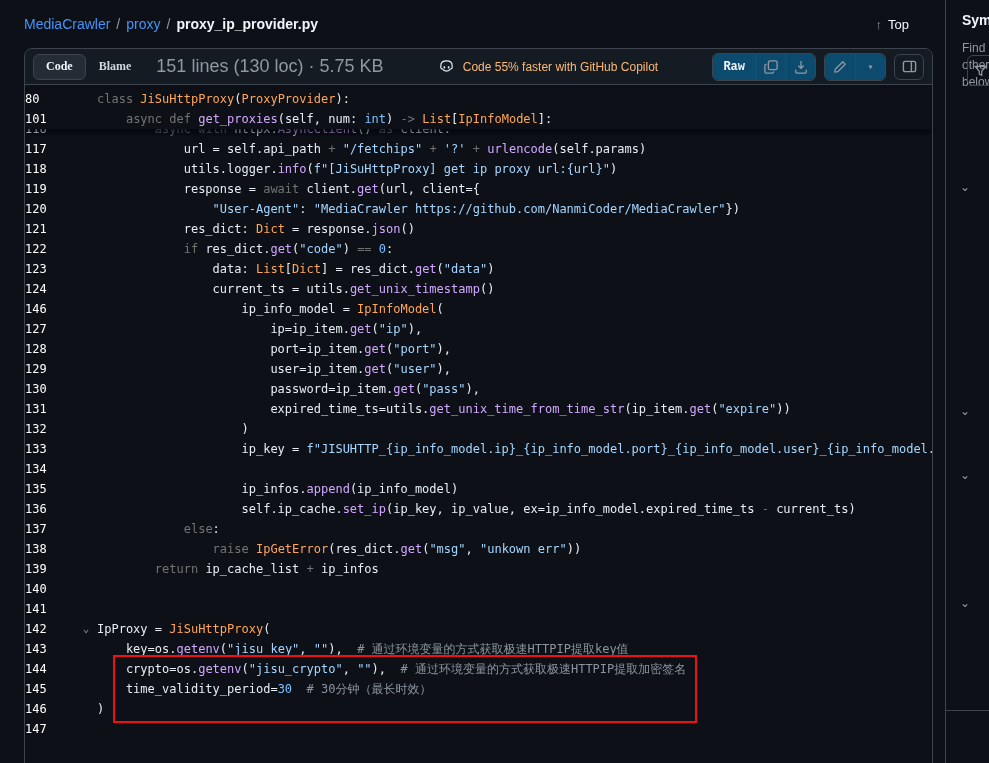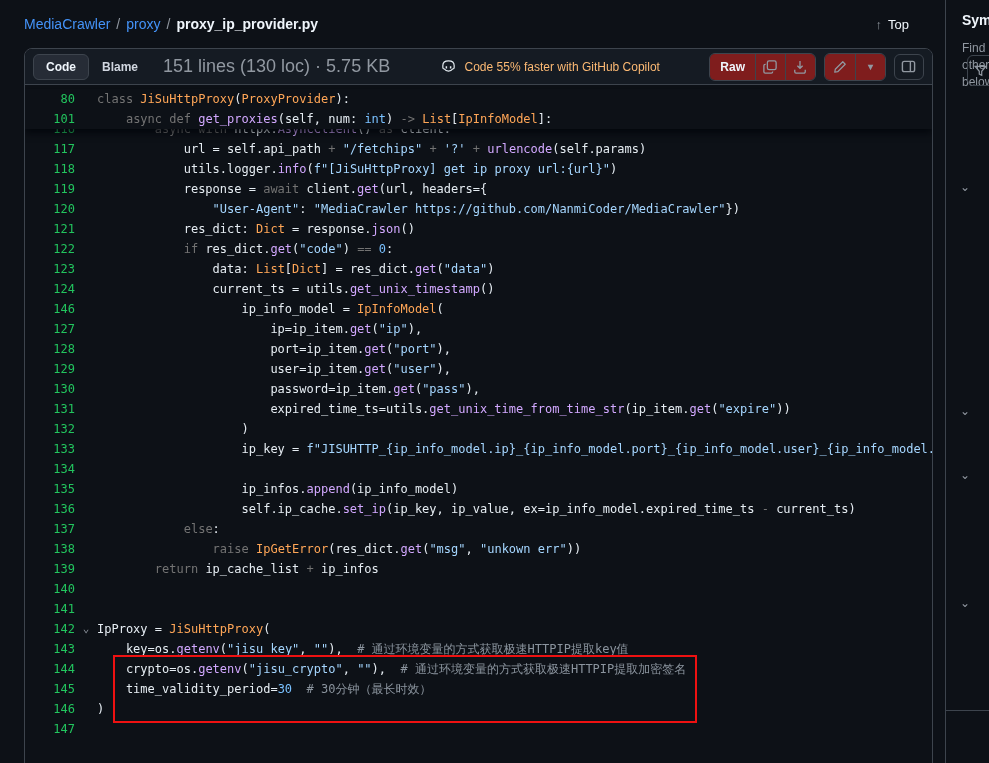--- a/index.html
+++ b/index.html
@@ -15,38 +15,38 @@
   .breadcrumb .sep{color:#9198a1;margin:0 6px}
   .breadcrumb .file{color:#f0f6fc;font-weight:700}
   .top-link{display:flex;align-items:center;gap:6px;background:none;border:none;color:#f0f6fc;font-size:13px;cursor:pointer;font-family:inherit}
   .top-link .arr{color:#9198a1;font-size:13px}
 
   
   .codebox{margin:0 12px 0 24px;border:1px solid #3d444d;border-radius:8px 8px 0 0;height:716px;overflow:hidden;background:#0d1117}
   .toolbar{height:36px;border-bottom:1px solid #3d444d;display:flex;align-items:center;justify-content:space-between;padding:0 8px;background:#151b23}
   .tleft{display:flex;align-items:center;gap:12px}
   .seg{display:flex;align-items:center}
-  .seg-btn{height:26px;padding:0 12px;font-size:12px;font-weight:700;color:#d1d7e0;background:transparent;border:1px solid transparent;border-radius:6px;cursor:pointer;font-family:Liberation Sans, sans-serif}
+  .seg-btn{height:26px;padding:0 12px;font-size:12px;font-weight:700;color:#d1d7e0;background:transparent;border:1px solid transparent;border-radius:6px;cursor:pointer;font-family:Liberation Serif, serif}
   .seg-btn.active{background:#262c36;border-color:#3d444d;color:#f0f6fc}
   .fileinfo{font-size:18px;color:#9198a1;white-space:nowrap}
   .copilot{display:flex;align-items:center;gap:8px;font-size:12px;color:#fdba74;white-space:nowrap;cursor:pointer}
   .tright{display:flex;align-items:center;gap:8px}
   .btn-group{display:flex;border:1px solid #3d444d;border-radius:6px;overflow:hidden;background:#212830}
-  .btn{height:26px;padding:0 10px;background:#7f1d1d;color:#f0f6fc;font-size:12px;font-weight:700;border:none;cursor:pointer;display:flex;align-items:center;justify-content:center;font-family:Liberation Sans, sans-serif}
+  .btn{height:26px;padding:0 10px;background:#0c4a6e;color:#f0f6fc;font-size:12px;font-weight:700;border:none;cursor:pointer;display:flex;align-items:center;justify-content:center;font-family:Liberation Mono, monospace}
   .btn + .btn{border-left:1px solid #3d444d}
   .btn.iconb{width:30px;padding:0}
   .btn .caret{color:#9198a1;font-size:10px}
   .ghostb{width:30px;height:26px;background:transparent;border:1px solid #3d444d;border-radius:6px;display:flex;align-items:center;justify-content:center;cursor:pointer}
 
   
   .codearea{position:relative;padding-top:4px;height:679px;overflow:hidden;background:#0d1117}
   .sticky{position:relative;z-index:3;background:#0d1117;box-shadow:0 4px 7px rgba(1,4,9,0.75)}
   .rows{position:relative;z-index:1;overflow:hidden;height:640px}
   .row{display:flex;height:20px;line-height:20px;font-family:"DejaVu Sans Mono",monospace;font-size:12px;white-space:pre}
-  .row .ln{flex:0 0 50px;text-align:right;color:#22c55e;cursor:pointer;user-select:none}
+  .row .ln{flex:0 0 50px;color:#ffffff;cursor:pointer;user-select:none}
   .row .fold{flex:0 0 22px;text-align:center;color:#9198a1;font-size:11px}
   .row .codeline{flex:0 0 auto;white-space:pre}
   .row.overlap{margin-top:-10px}
 
   .tk-k{color:#737373}
   .tk-s{color:#a5d6ff}
   .tk-n{color:#79c0ff}
   .tk-c{color:#8b949e}
   .tk-e{color:#ffa657}
   .tk-f{color:#d2a8ff}
@@ -138,21 +138,21 @@
     <div class="codearea">
       <div class="sticky" id="sticky-rows">
           <div class="row"><span class="ln">80</span><span class="fold"></span><span class="codeline"><span class="tk-k">class</span><span class="tk-p"> </span><span class="tk-e">JiSuHttpProxy</span><span class="tk-p">(</span><span class="tk-e">ProxyProvider</span><span class="tk-p">):</span></span></div>
           <div class="row"><span class="ln">101</span><span class="fold"></span><span class="codeline"><span class="tk-p">    </span><span class="tk-k">async</span><span class="tk-p"> </span><span class="tk-k">def</span><span class="tk-p"> </span><span class="tk-f">get_proxies</span><span class="tk-p">(self, num: </span><span class="tk-n">int</span><span class="tk-p">) </span><span class="tk-k">-&gt;</span><span class="tk-p"> </span><span class="tk-e">List</span><span class="tk-p">[</span><span class="tk-e">IpInfoModel</span><span class="tk-p">]:</span></span></div>
         </div>
       <div class="rows" id="code-rows">
         <div class="hl-box"></div>
       <div class="row overlap"><span class="ln">116</span><span class="fold"></span><span class="codeline"><span class="tk-p">        </span><span class="tk-k">async</span><span class="tk-p"> </span><span class="tk-k">with</span><span class="tk-p"> httpx.</span><span class="tk-f">AsyncClient</span><span class="tk-p">() </span><span class="tk-k">as</span><span class="tk-p"> client:</span></span></div>
           <div class="row"><span class="ln">117</span><span class="fold"></span><span class="codeline"><span class="tk-p">            url = self.api_path </span><span class="tk-k">+</span><span class="tk-p"> </span><span class="tk-s">"/fetchips"</span><span class="tk-p"> </span><span class="tk-k">+</span><span class="tk-p"> </span><span class="tk-s">'?'</span><span class="tk-p"> </span><span class="tk-k">+</span><span class="tk-p"> </span><span class="tk-f">urlencode</span><span class="tk-p">(self.params)</span></span></div>
           <div class="row"><span class="ln">118</span><span class="fold"></span><span class="codeline"><span class="tk-p">            utils.logger.</span><span class="tk-f">info</span><span class="tk-p">(</span><span class="tk-s">f"[JiSuHttpProxy] get ip proxy url:{url}"</span><span class="tk-p">)</span></span></div>
-          <div class="row"><span class="ln">119</span><span class="fold"></span><span class="codeline"><span class="tk-p">            response = </span><span class="tk-k">await</span><span class="tk-p"> client.</span><span class="tk-f">get</span><span class="tk-p">(url, headers={</span></span></div>
+          <div class="row"><span class="ln">119</span><span class="fold"></span><span class="codeline"><span class="tk-p">            response = </span><span class="tk-k">await</span><span class="tk-p"> client.</span><span class="tk-f">get</span><span class="tk-p">(url, client={</span></span></div>
           <div class="row"><span class="ln">120</span><span class="fold"></span><span class="codeline"><span class="tk-p">                </span><span class="tk-s">"User-Agent"</span><span class="tk-p">: </span><span class="tk-s">"MediaCrawler https://github.com/NanmiCoder/MediaCrawler"</span><span class="tk-p">})</span></span></div>
           <div class="row"><span class="ln">121</span><span class="fold"></span><span class="codeline"><span class="tk-p">            res_dict: </span><span class="tk-e">Dict</span><span class="tk-p"> = response.</span><span class="tk-f">json</span><span class="tk-p">()</span></span></div>
           <div class="row"><span class="ln">122</span><span class="fold"></span><span class="codeline"><span class="tk-p">            </span><span class="tk-k">if</span><span class="tk-p"> res_dict.</span><span class="tk-f">get</span><span class="tk-p">(</span><span class="tk-s">"code"</span><span class="tk-p">) </span><span class="tk-k">==</span><span class="tk-p"> </span><span class="tk-n">0</span><span class="tk-p">:</span></span></div>
           <div class="row"><span class="ln">123</span><span class="fold"></span><span class="codeline"><span class="tk-p">                data: </span><span class="tk-e">List</span><span class="tk-p">[</span><span class="tk-e">Dict</span><span class="tk-p">] = res_dict.</span><span class="tk-f">get</span><span class="tk-p">(</span><span class="tk-s">"data"</span><span class="tk-p">)</span></span></div>
           <div class="row"><span class="ln">124</span><span class="fold"></span><span class="codeline"><span class="tk-p">                current_ts = utils.</span><span class="tk-f">get_unix_timestamp</span><span class="tk-p">()</span></span></div>
           <div class="row"><span class="ln">146</span><span class="fold"></span><span class="codeline"><span class="tk-p">                    ip_info_model = </span><span class="tk-e">IpInfoModel</span><span class="tk-p">(</span></span></div>
           <div class="row"><span class="ln">127</span><span class="fold"></span><span class="codeline"><span class="tk-p">                        ip=ip_item.</span><span class="tk-f">get</span><span class="tk-p">(</span><span class="tk-s">"ip"</span><span class="tk-p">),</span></span></div>
           <div class="row"><span class="ln">128</span><span class="fold"></span><span class="codeline"><span class="tk-p">                        port=ip_item.</span><span class="tk-f">get</span><span class="tk-p">(</span><span class="tk-s">"port"</span><span class="tk-p">),</span></span></div>
           <div class="row"><span class="ln">129</span><span class="fold"></span><span class="codeline"><span class="tk-p">                        user=ip_item.</span><span class="tk-f">get</span><span class="tk-p">(</span><span class="tk-s">"user"</span><span class="tk-p">),</span></span></div>
           <div class="row"><span class="ln">130</span><span class="fold"></span><span class="codeline"><span class="tk-p">                        password=ip_item.</span><span class="tk-f">get</span><span class="tk-p">(</span><span class="tk-s">"pass"</span><span class="tk-p">),</span></span></div>

